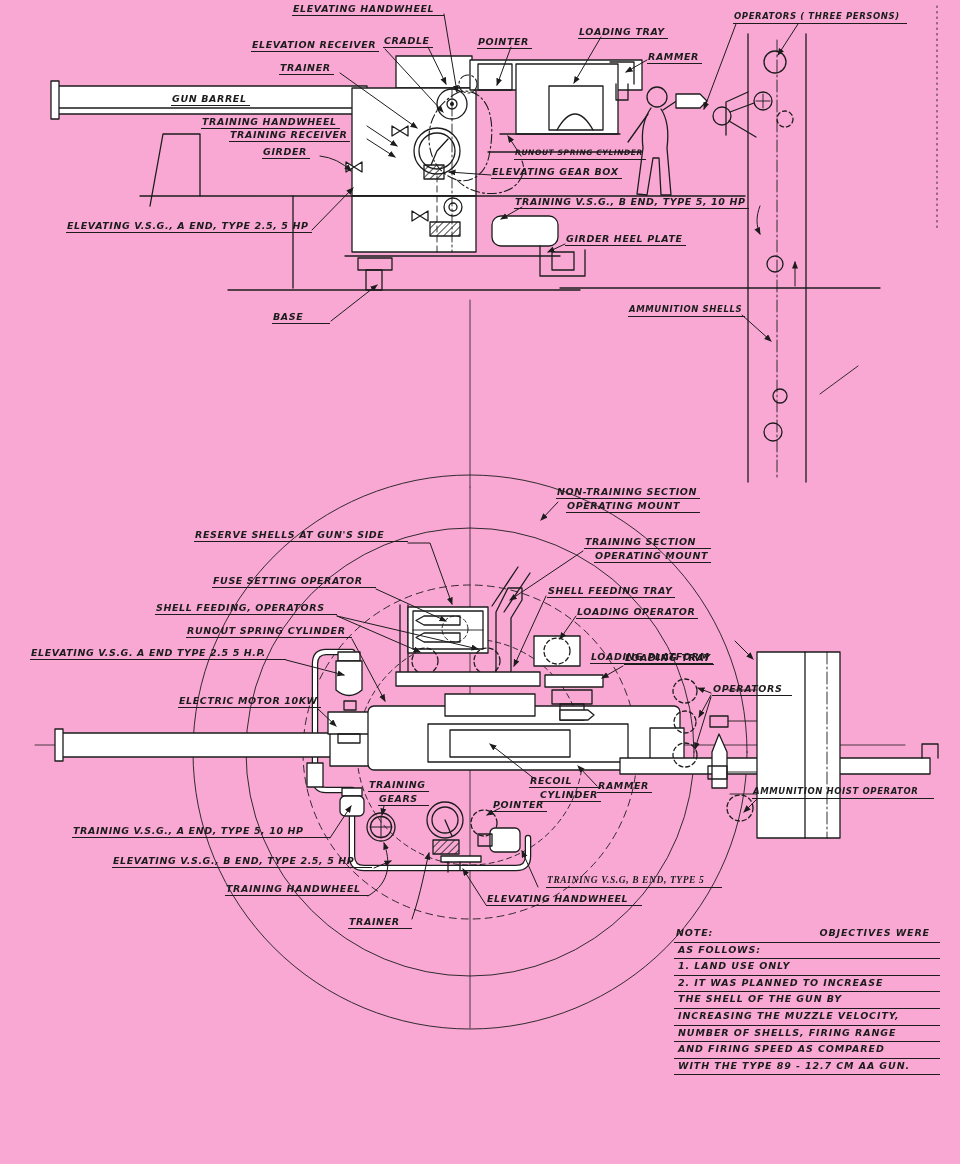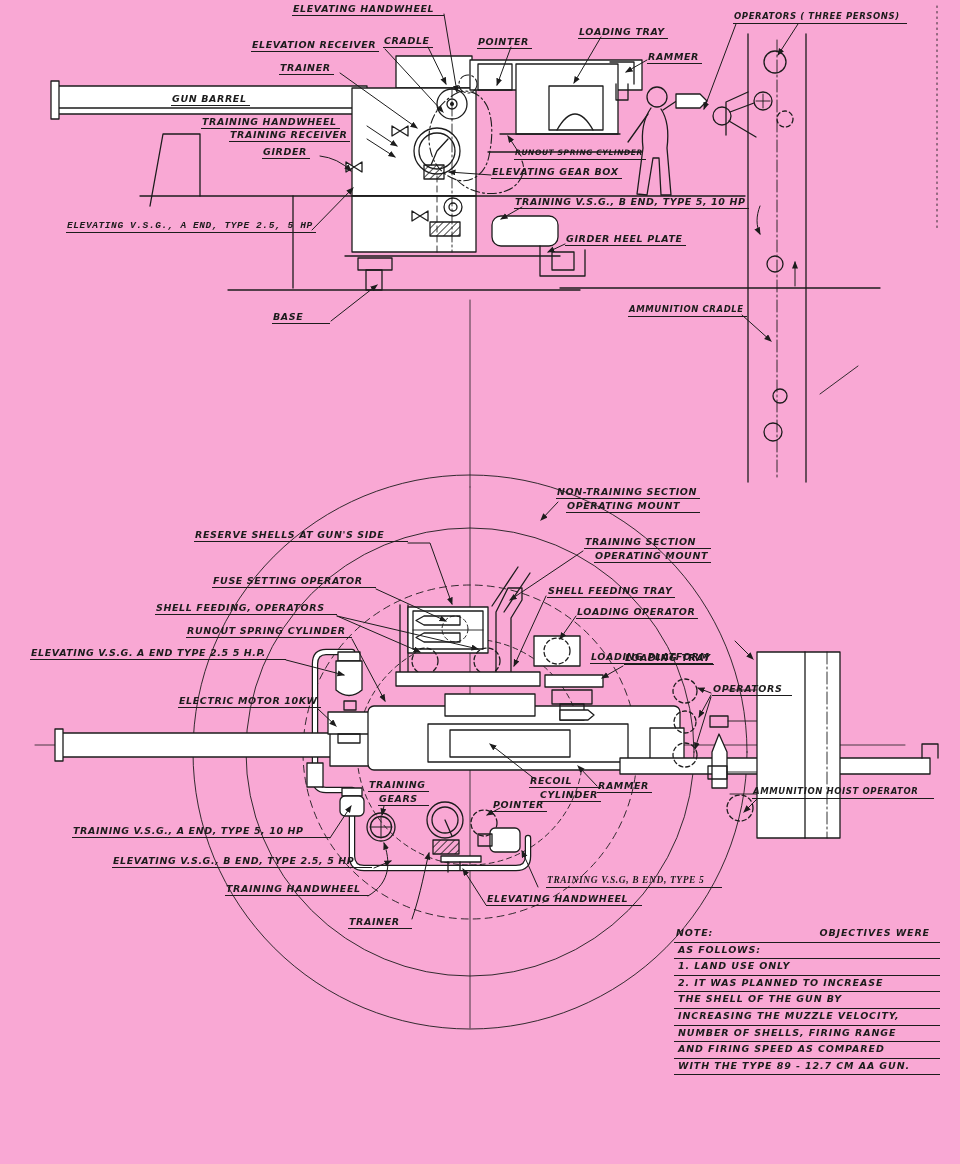--- a/index.html
+++ b/index.html
@@ -304,31 +304,31 @@
       </div>
       <div class="dlabel" style="left: 514px; top: 147px; font-size: 7.5px;">
         <div class="dline">RUNOUT SPRING CYLINDER</div>
       </div>
       <div class="dlabel" style="left: 491px; top: 166px;">
         <div class="dline">ELEVATING GEAR BOX</div>
       </div>
       <div class="dlabel" style="left: 514px; top: 196px; min-width: 212px;">
         <div class="dline">TRAINING V.S.G., B END, TYPE 5, 10 HP</div>
       </div>
-      <div class="dlabel" style="left: 66px; top: 220px; min-width: 246px; font-family: Liberation Mono, monospace;">
+      <div class="dlabel" style="left: 66px; top: 220px; min-width: 246px;">
         <div class="dline">ELEVATING V.S.G., A END, TYPE 2.5, 5 HP</div>
       </div>
       <div class="dlabel" style="left: 565px; top: 233px;">
         <div class="dline">GIRDER HEEL PLATE</div>
       </div>
       <div class="dlabel" style="left: 272px; top: 311px; min-width: 58px;">
         <div class="dline">BASE</div>
       </div>
       <div class="dlabel" style="left: 628px; top: 304px; font-size: 8.5px;">
-        <div class="dline">AMMUNITION CRADLE</div>
+        <div class="dline">AMMUNITION SHELLS</div>
       </div>
       <div class="dlabel" style="left: 556px; top: 486px;">
         <div class="dline">NON-TRAINING SECTION</div>
         <div class="dline">OPERATING MOUNT</div>
       </div>
       <div class="dlabel" style="left: 194px; top: 529px; min-width: 214px;">
         <div class="dline">RESERVE SHELLS AT GUN'S SIDE</div>
       </div>
       <div class="dlabel" style="left: 584px; top: 536px;">
         <div class="dline">TRAINING SECTION</div>

